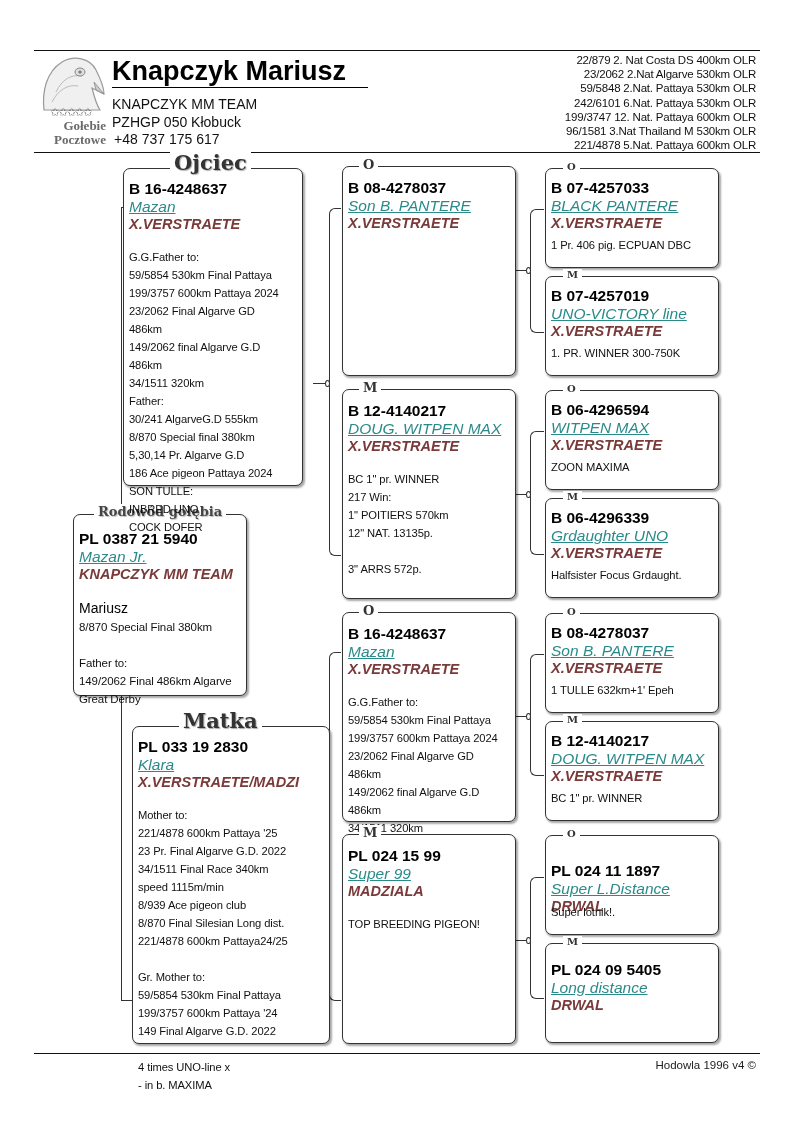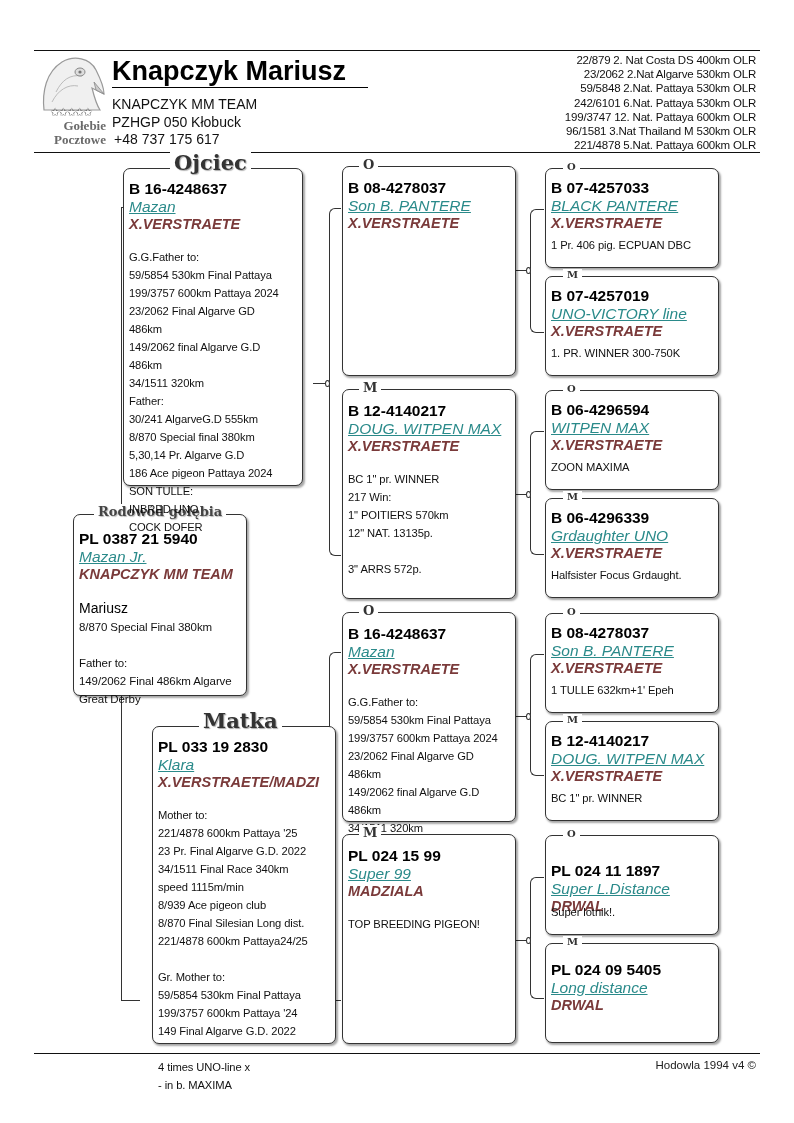--- a/index.html
+++ b/index.html
@@ -143,21 +143,21 @@
 Father:
 30/241 AlgarveG.D 555km
 8/870 Special final 380km
 5,30,14 Pr. Algarve G.D
 186 Ace pigeon Pattaya 2024
 SON TULLE:
  INBRED UNO
 COCK DOFER</div>
 </div>
 
-<div class="card" style="left:152px;top:726px;width:184px;height:318px">
+<div class="card" style="left:132px;top:726px;width:198px;height:318px">
   <span class="legend big" style="left:46px">Matka</span>
   <div class="ring" style="margin-top:8px">PL 033 19 2830</div>
   <span class="pname">Klara</span>
   <div class="owner">X.VERSTRAETE/MADZI</div>
   <div class="desc tight">Mother to:
 221/4878 600km Pattaya '25
 23 Pr. Final Algarve G.D. 2022
 34/1511 Final Race 340km
 speed 1115m/min
 8/939 Ace pigeon club
@@ -274,13 +274,13 @@
 </div>
 
 <div class="card" style="left:545px;top:943px;width:174px;height:100px">
   <span class="legend xs" style="left:17px">M</span>
   <div class="ring" style="margin-top:14px">PL 024 09 5405</div>
   <span class="pname">Long distance</span>
   <div class="owner">DRWAL</div>
   <div class="desc bottom"></div>
 </div>
 
-<div class="footer">Hodowla 1994 v4 ©</div>
+<div class="footer">Hodowla 1996 v4 ©</div>
 
 </body></html>

